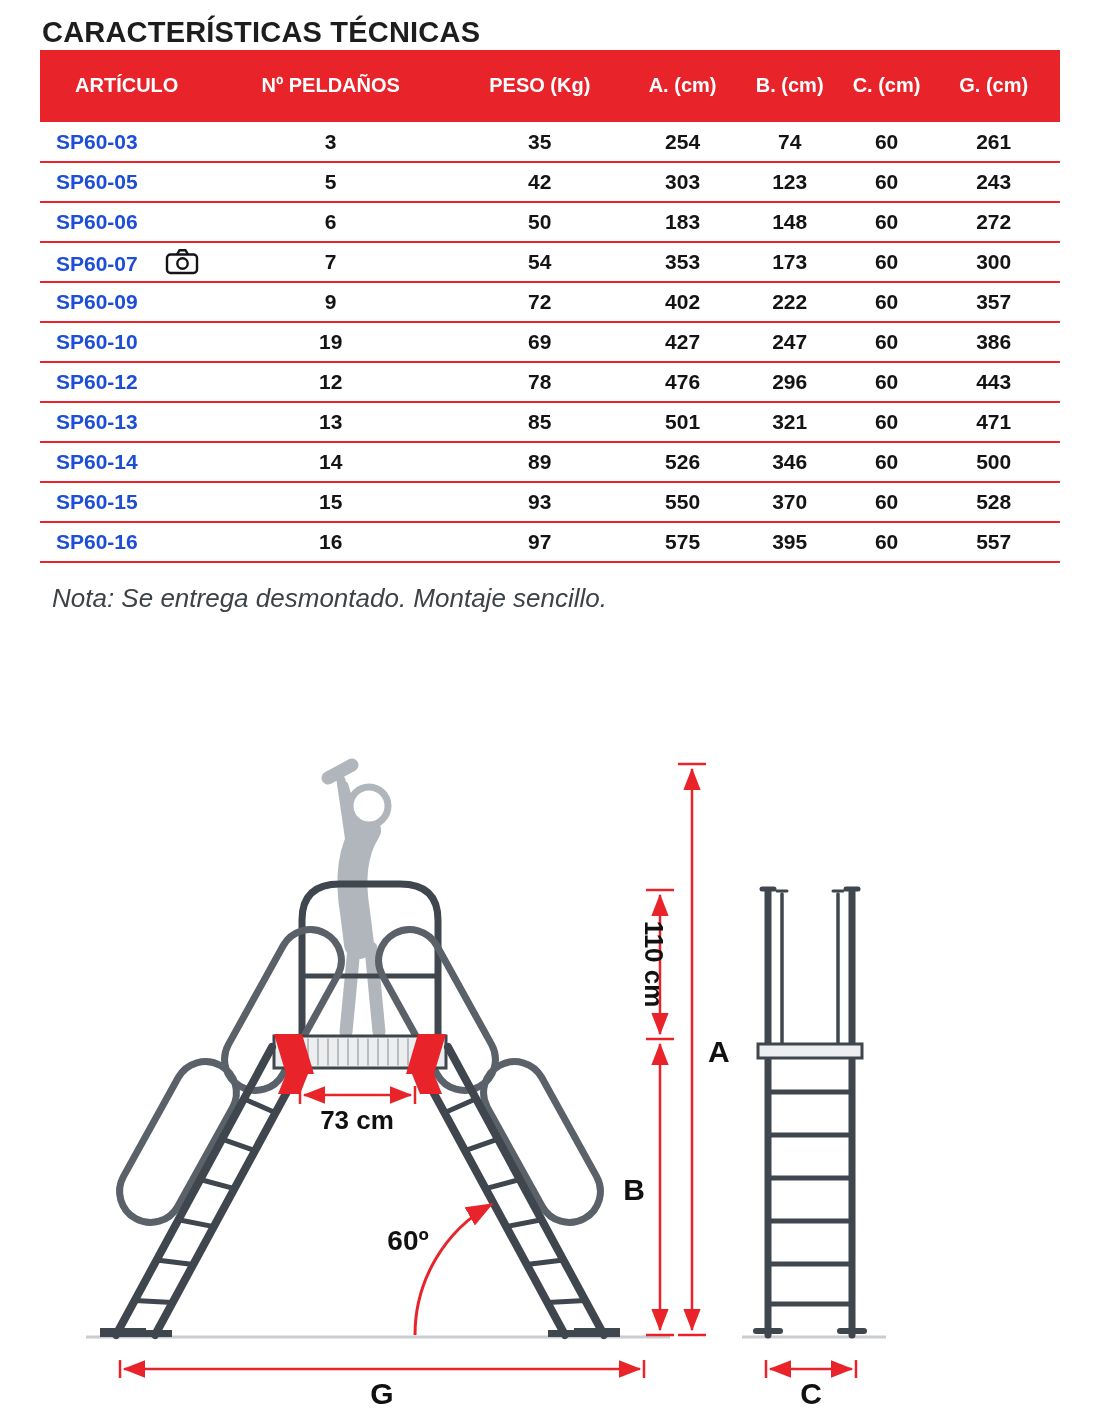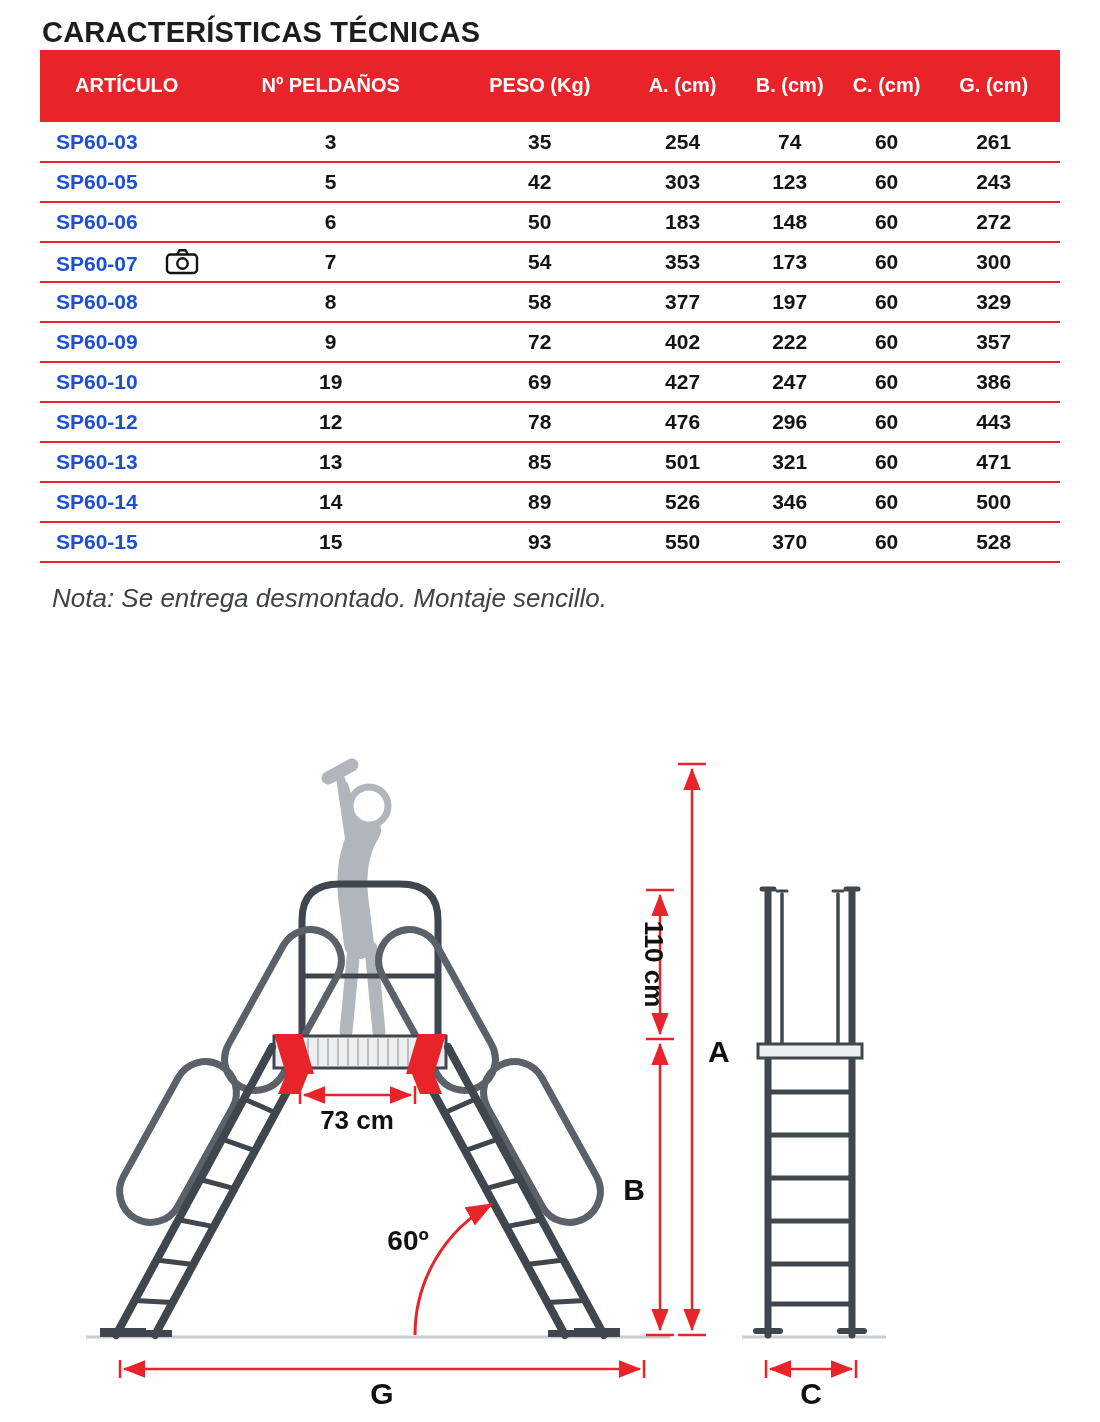--- a/index.html
+++ b/index.html
@@ -141,29 +141,20 @@
               <circle cx="17.5" cy="15.5" r="5.2" stroke="#141414" stroke-width="2.4" fill="none"></circle>
             </svg></td>
           <td>7</td>
           <td>54</td>
           <td>353</td>
           <td>173</td>
           <td>60</td>
           <td>300</td>
         </tr>
         <tr>
-          <td class="articulo"><span>SP60-08</span></td>
-          <td>8</td>
-          <td>58</td>
-          <td>377</td>
-          <td>197</td>
-          <td>60</td>
-          <td>329</td>
-        </tr>
-        <tr>
           <td class="articulo"><span>SP60-09</span></td>
           <td>9</td>
           <td>72</td>
           <td>402</td>
           <td>222</td>
           <td>60</td>
           <td>357</td>
         </tr>
         <tr>
           <td class="articulo"><span>SP60-10</span></td>
@@ -202,20 +193,29 @@
           <td>500</td>
         </tr>
         <tr>
           <td class="articulo"><span>SP60-15</span></td>
           <td>15</td>
           <td>93</td>
           <td>550</td>
           <td>370</td>
           <td>60</td>
           <td>528</td>
+        </tr>
+        <tr>
+          <td class="articulo"><span>SP60-16</span></td>
+          <td>16</td>
+          <td>97</td>
+          <td>575</td>
+          <td>395</td>
+          <td>60</td>
+          <td>557</td>
         </tr>
       </tbody>
   </table>
 
   <p class="note">Nota: Se entrega desmontado. Montaje sencillo.</p>
 </div>
 
 <svg class="diagram" viewBox="0 0 1100 670">
   <defs>
     <marker id="arr" orient="auto-start-reverse" markerWidth="11" markerHeight="9" refX="8.5" refY="3.5">

